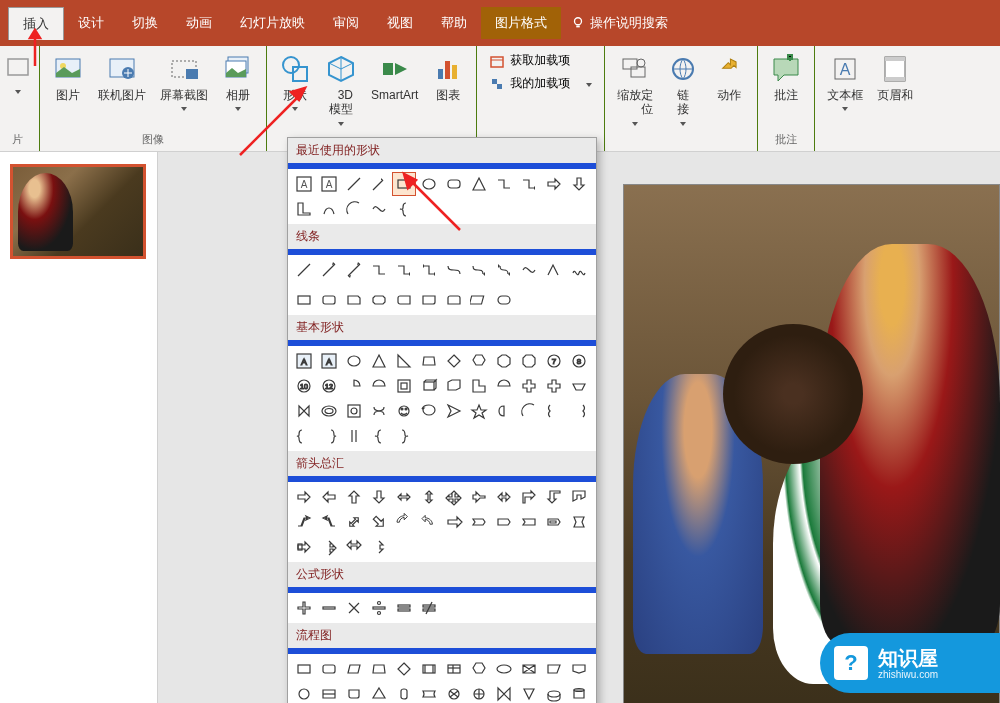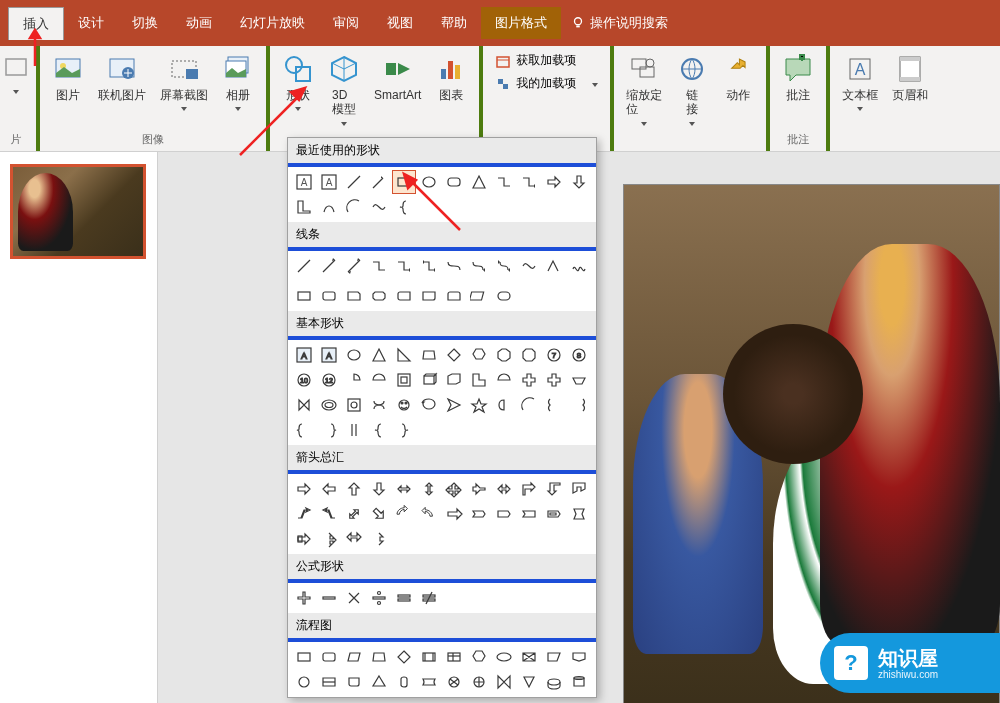--- a/index.html
+++ b/index.html
@@ -6,42 +6,42 @@
     body { width: 1000px; height: 703px; background: #fff; overflow: hidden; position: relative; }
     
     .tabs { background: #B7472A; height: 46px; display: flex; align-items: center; padding: 0 8px; gap: 0; }
     .tab { color: #fff; font-size: 13px; padding: 7px 14px; cursor: pointer; white-space: nowrap; }
     .tab.active { background: #F3F2F1; color: #333; border: 1px solid #999; border-bottom: none; font-weight: 500; }
     .tab.contextual { background: #a16207; }
     .tell-me { display: flex; align-items: center; gap: 5px; color: #fff; font-size: 13px; padding: 0 10px; }
     .bulb { width: 14px; height: 14px; }
     
     .ribbon { background: #F3F2F1; height: 106px; border-bottom: 1px solid #d0d0d0; display: flex; position: relative; }
-    .ribbon-group { border-right: 4px solid #4d7c0f; padding: 4px 6px 0 6px; display: flex; flex-direction: column; align-items: center; height: 100%; }
+    .ribbon-group { border-right: 1px solid #4d7c0f; padding: 4px 6px 0 6px; display: flex; flex-direction: column; align-items: center; height: 100%; }
     .ribbon-group-items { display: flex; gap: 2px; flex: 1; }
     .ribbon-group-label { font-size: 11px; color: #666; padding: 2px 0 4px 0; text-align: center; width: 100%; }
     .ribbon-btn { display: flex; flex-direction: column; align-items: center; padding: 3px 6px; cursor: pointer; gap: 3px; }
     .ribbon-btn-icon { width: 32px; height: 32px; display: flex; align-items: center; justify-content: center; }
-    .ribbon-btn-label { font-size: 12px; color: #333; text-align: left; line-height: 1.2; white-space: pre; }
+    .ribbon-btn-label { font-size: 12px; color: #333; text-align: right; line-height: 1.2; white-space: pre; }
     .ribbon-stack { display: flex; flex-direction: column; gap: 2px; justify-content: center; }
     .ribbon-small { display: flex; align-items: center; gap: 5px; padding: 2px 6px; font-size: 12px; cursor: pointer; }
     .caret-down { width: 0; height: 0; border-left: 3px solid transparent; border-right: 3px solid transparent; border-top: 4px solid #555; margin-top: 2px; }
     .small-icon { width: 16px; height: 16px; }
     
     .workspace { display: flex; height: 566px; background: #e6e6e6; }
     .thumbs { width: 158px; background: #fff; border-right: 1px solid #d0d0d0; padding: 12px 10px; }
     .thumb { width: 136px; height: 95px; border: 3px solid #D35230; background: linear-gradient(135deg,#7a5d3a 0%,#8b6f4a 30%,#4a3a1f 60%,#3a2f1a 100%); position: relative; }
     .thumb::after { content: ""; position: absolute; left: 5px; bottom: 5px; width: 55px; height: 78px; background: radial-gradient(ellipse at 30% 20%, #e8c090 10%, #7a1010 35%, #1a1a1a 70%); border-radius: 50% 50% 10% 10%; }
     
     .canvas-area { flex: 1; position: relative; background: #e6e6e6; }
     .slide-img { position: absolute; left: 465px; top: 32px; right: 0; bottom: 0; background: linear-gradient(180deg,#8a7050 0%,#6b5538 40%,#4a3a22 70%,#3a2f1a 100%); overflow: hidden; }
     .slide-selection { position: absolute; inset: 0; border: 1px solid #888; }
     
     .shapes-dropdown { position: absolute; left: 287px; top: 137px; width: 310px; background: #fff; border: 1px solid #a0a0a0; box-shadow: 3px 3px 8px rgba(0,0,0,.25); z-index: 100; }
-    .dd-header { background: #eaeaea; padding: 4px 8px; font-size: 12px; color: #000000; border-bottom: 4px solid #1d4ed8; }
+    .dd-header { background: #eaeaea; padding: 4px 8px; font-size: 12px; color: #7f1d1d; border-bottom: 6px solid #1d4ed8; }
     .dd-grid { display: flex; flex-wrap: wrap; padding: 3px 4px; gap: 1px; }
     .shape-cell { width: 24px; height: 24px; display: flex; align-items: center; justify-content: center; cursor: pointer; }
     .shape-cell.hilite { background: #fde5cf; border: 1px solid #D35230; }
     .shape-cell svg { width: 18px; height: 18px; }
     .shp { stroke: #3a3a3a; stroke-width: 1.2; fill: none; }
     
     .arrow-red { position: absolute; z-index: 200; }
     
     .watermark { position: absolute; right: 0; bottom: 10px; width: 180px; height: 60px; background: #1498DD; border-radius: 30px 0 0 30px; display: flex; align-items: center; padding: 0 14px; gap: 10px; z-index: 300; }
     .wm-icon { width: 34px; height: 34px; background: #fff; border-radius: 4px; display: flex; align-items: center; justify-content: center; color: #1498DD; font-weight: bold; font-size: 22px; }

